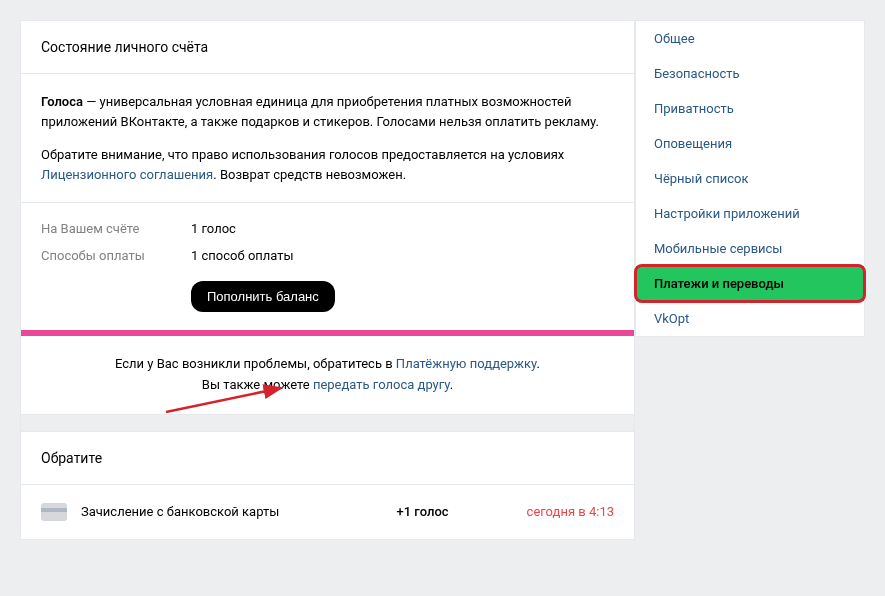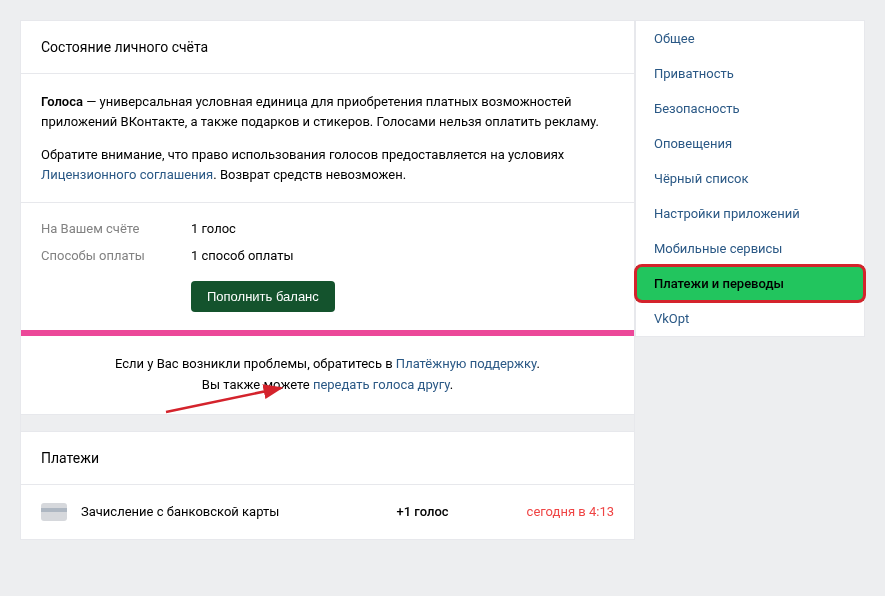--- a/index.html
+++ b/index.html
@@ -48,25 +48,25 @@
       margin-bottom: 12px;
     }
     .balance-label {
       color: #828282;
       width: 150px;
     }
     .balance-value {
       color: #000;
     }
     .button-primary {
-      background: #14532d;
+      background: #000000;
       color: #fff;
       border: none;
       padding: 8px 16px;
-      border-radius: 4px;
+      border-radius: 12px;
       font-size: 13px;
       cursor: pointer;
       margin-top: 6px;
       margin-left: 150px;
     }
     .info-block {
       padding: 18px 20px;
       text-align: center;
       line-height: 1.6;
       color: #000;
@@ -193,35 +193,35 @@
           <marker id="arrowhead" markerWidth="8" markerHeight="6" refX="7" refY="3" orient="auto">
             <polygon points="0 0, 8 3, 0 6" fill="#d4232c"></polygon>
           </marker>
         </defs>
         <line x1="5" y1="28" x2="120" y2="4" stroke="#d4232c" stroke-width="2.5" marker-end="url(#arrowhead)"></line>
       </svg>
     </div>
 
     <div class="gap-block"></div>
 
-    <div class="payments-header">Платежи</div>
+    <div class="payments-header">Обратите</div>
 
     <div class="payment-row">
       <div class="card-icon"></div>
       <span class="payment-description">Зачисление с банковской карты</span>
       <span class="payment-amount">+1 голос</span>
       <span class="payment-date">сегодня в 4:13</span>
     </div>
 
   </div>
 
   <div class="sidebar">
     <div class="sidebar-item"><span>Общее</span></div>
+    <div class="sidebar-item"><span>Безопасность</span></div>
     <div class="sidebar-item"><span>Приватность</span></div>
-    <div class="sidebar-item"><span>Безопасность</span></div>
     <div class="sidebar-item"><span>Оповещения</span></div>
     <div class="sidebar-item"><span>Чёрный список</span></div>
     <div class="sidebar-item"><span>Настройки приложений</span></div>
     <div class="sidebar-item"><span>Мобильные сервисы</span></div>
     <div class="sidebar-item active">
       <span>Платежи и переводы</span>
       <div class="highlight-frame"></div>
     </div>
     <div class="sidebar-item"><span>VkOpt</span></div>
   </div>

